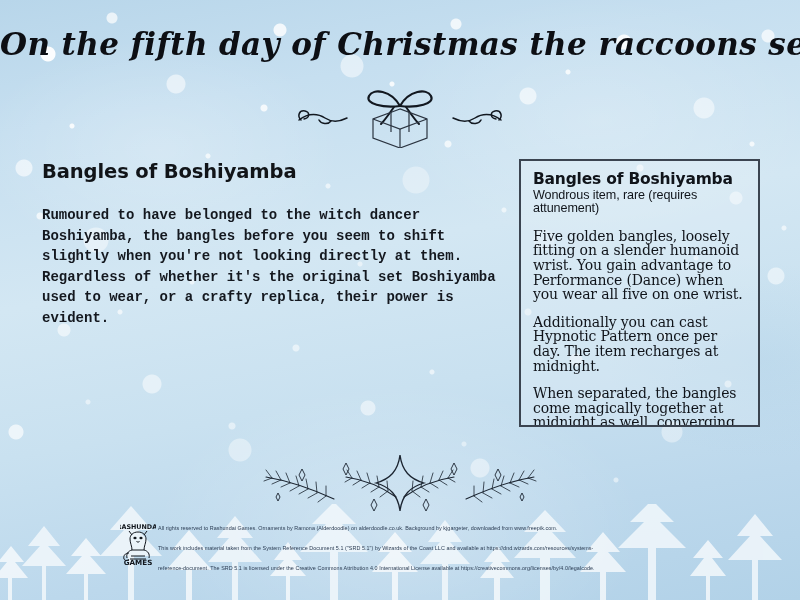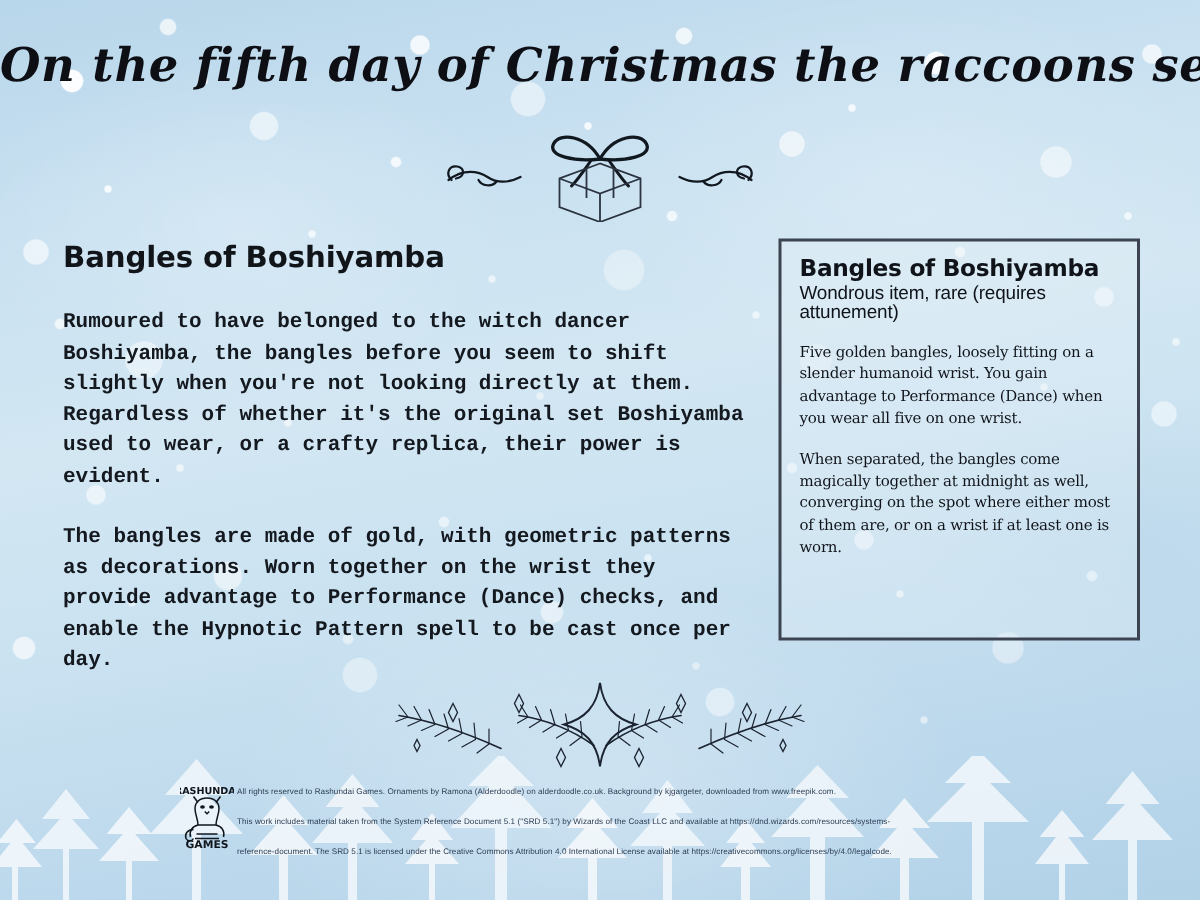--- a/index.html
+++ b/index.html
@@ -172,21 +172,21 @@
   }
   #sb-subtitle {
     font-family: Liberation Sans, sans-serif;
     font-size: 12.6px;
     line-height: 13.4px;
     margin: 1px 0 0 0;
     letter-spacing: -.1px;
   }
   .sb-para {
     font-family: "DejaVu Serif", serif;
-    font-size: 10px;
+    font-size: 14px;
     line-height: 14.6px;
     margin: 13px 0 0 0;
     letter-spacing: -.15px;
   }
 
   
   #flourish {
     position: absolute;
     left: 50%;
     top: 455px;
@@ -282,27 +282,27 @@
         <path d="M78 43 L105 53 L132 43"></path>
         <path d="M105 53 L105 72"></path>
         <path d="M96 36 L96 56 M114 36 L114 56"></path>
       </g>
     </svg>
   </div>
 
   <div id="left-col">
     <h2 id="item-heading">Bangles of Boshiyamba</h2>
     <p class="body-para">Rumoured to have belonged to the witch dancer Boshiyamba, the bangles before you seem to shift slightly when you're not looking directly at them. Regardless of whether it's the original set Boshiyamba used to wear, or a crafty replica, their power is evident.</p>
-    <p class="body-para">The bangles are made of gold, with geometric patterns as decorations. Worn together on the wrist they provide advantage to Performance (Dance) checks, and enable the Hypnotic Pattern spell to be cast once per day.</p>
   </div>
 
   <div id="stat-block">
     <h3 id="sb-title">Bangles of Boshiyamba</h3>
     <div id="sb-subtitle">Wondrous item, rare (requires attunement)</div>
     <p class="sb-para">Five golden bangles, loosely fitting on a slender humanoid wrist. You gain advantage to Performance (Dance) when you wear all five on one wrist.</p>
+    <p class="sb-para">Additionally you can cast Hypnotic Pattern once per day. The item recharges at midnight.</p>
     <p class="sb-para">When separated, the bangles come magically together at midnight as well, converging on the spot where either most of them are, or on a wrist if at least one is worn.</p>
   </div>
 
   <div id="flourish">
     <svg width="300" height="58" viewBox="0 0 300 58" xmlns="http://www.w3.org/2000/svg">
       <g stroke="#1b2430" stroke-width="1.1" fill="none" stroke-linecap="round">
 
         <path d="M16 22 C40 26 62 34 84 44"></path>
         <g stroke-width=".8">
           <path d="M22 23 L16 15 M22 23 L14 26"></path>

